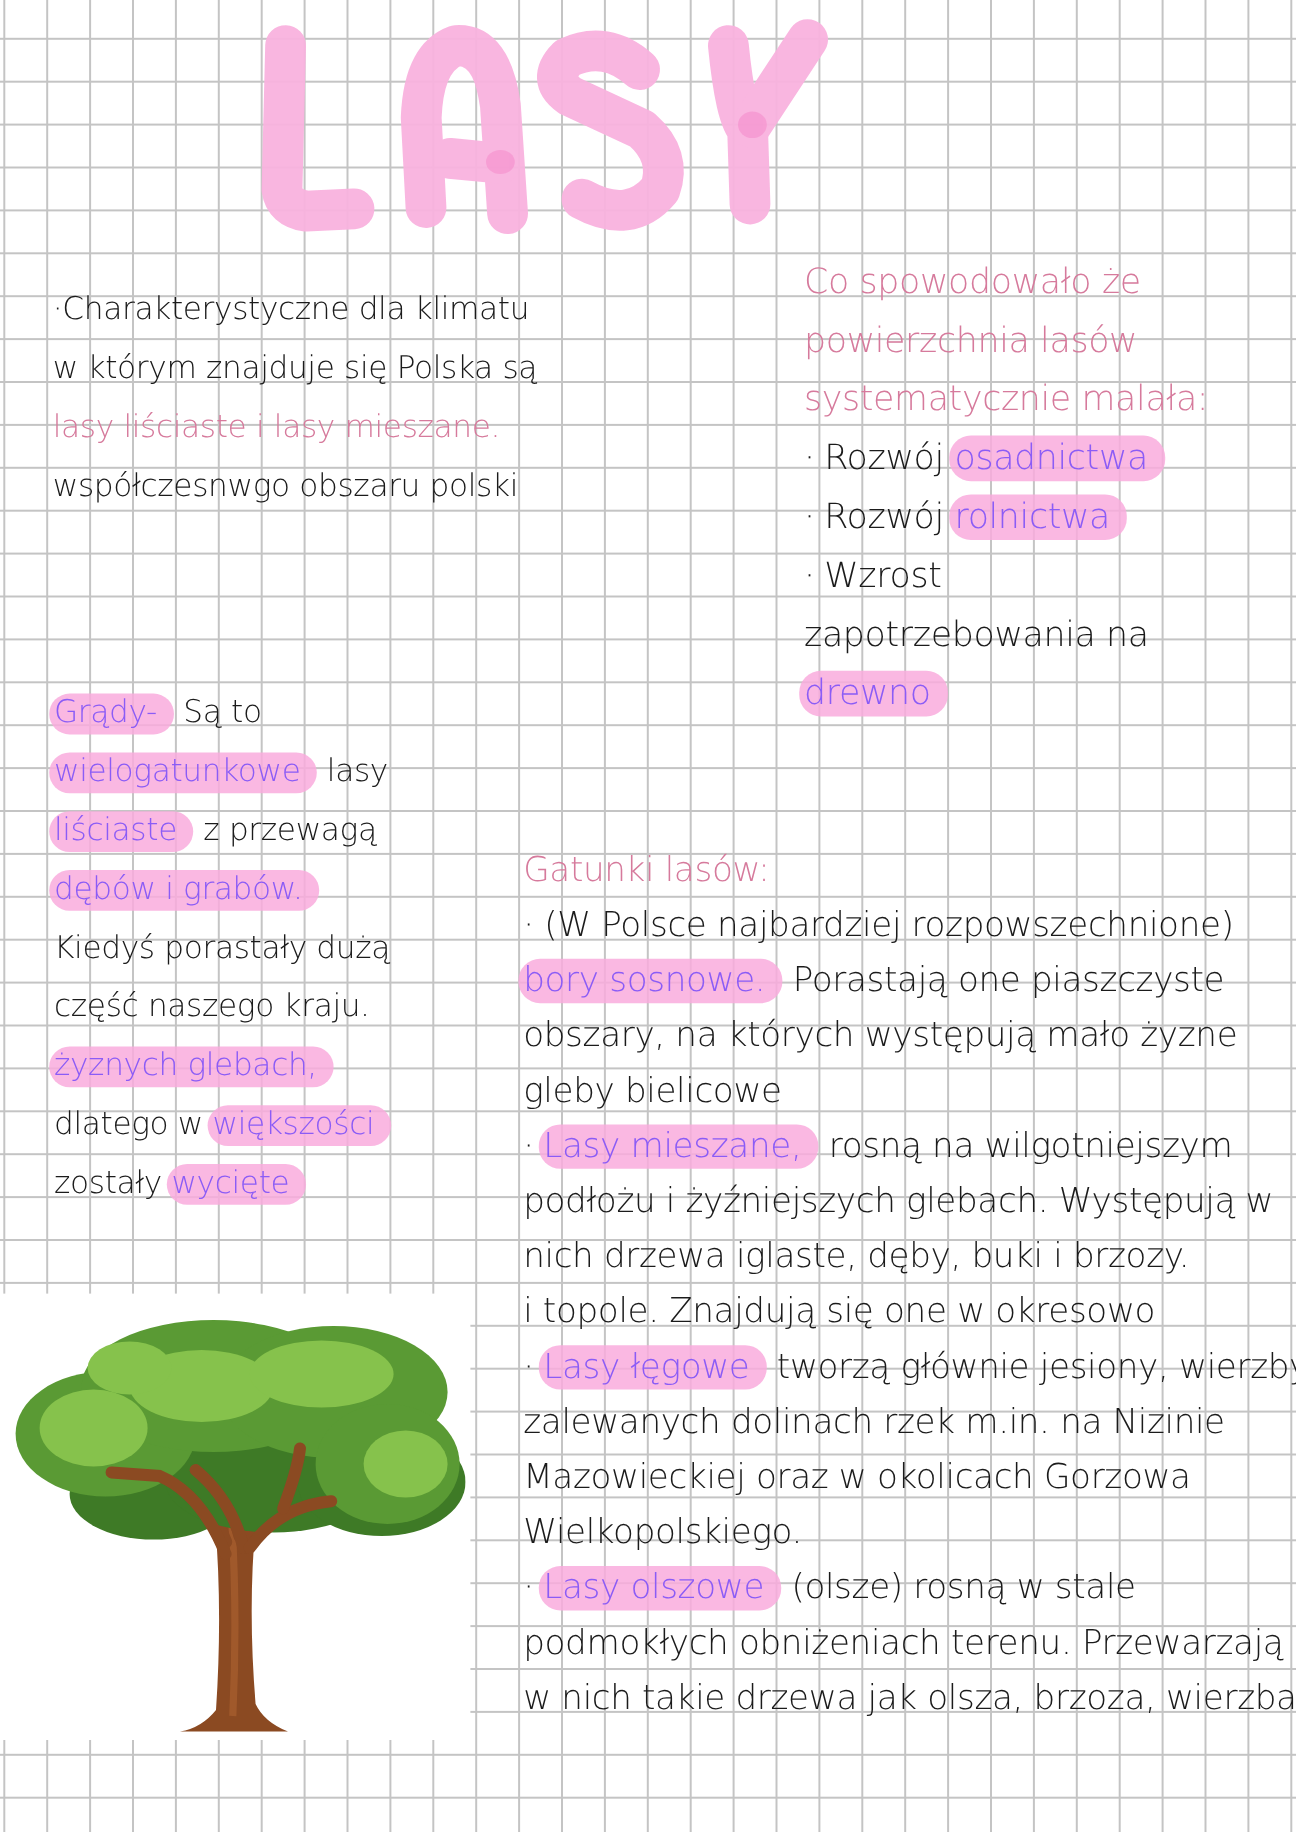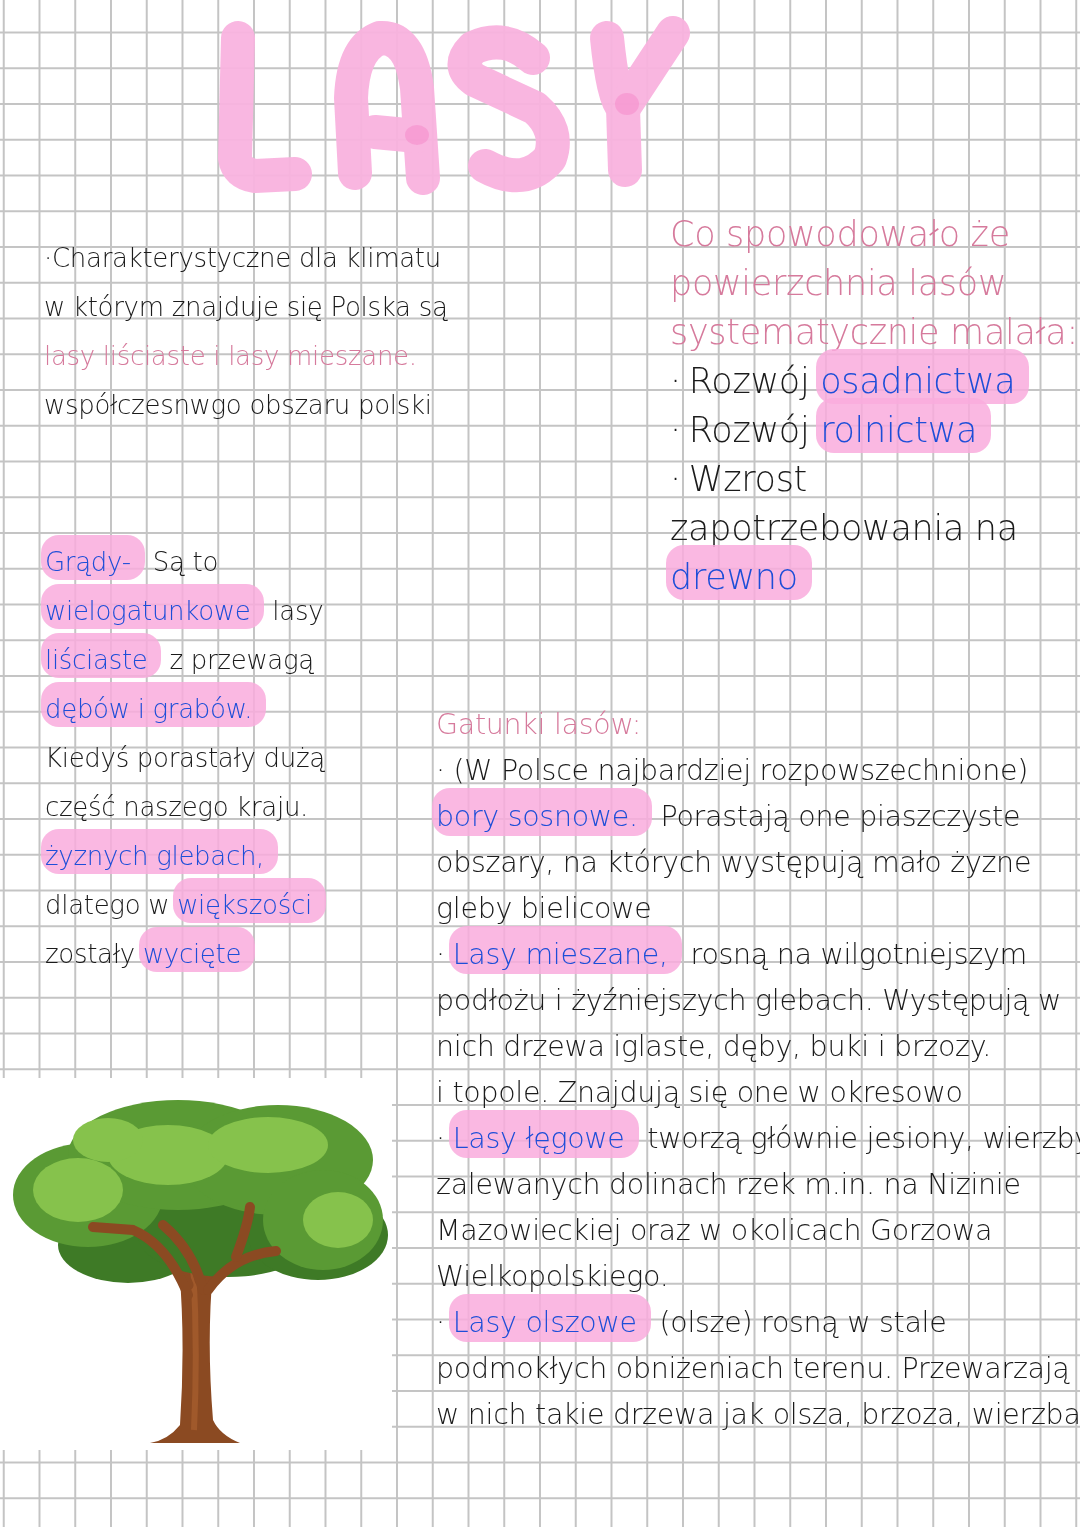--- a/index.html
+++ b/index.html
@@ -17,29 +17,29 @@
   .abs { position: absolute; }
   .title-wrap { left: 205px; top: 8px; width: 490px; height: 190px; }
   .title-wrap svg { width: 100%; height: 100%; display: block; }
 
   .txt { font-size: 26px; line-height: 49px; font-weight: 300; letter-spacing: -0.3px; white-space: nowrap; }
   .line { display: block; height: 49px; }
   .pink { color: #d67a9c; }
   .hl {
     background: rgba(249, 171, 221, 0.85);
     border-radius: 18px;
-    padding: 12px 14px 3px 4px;
+    padding: 1px 14px 3px 4px;
     margin-left: -4px;
-    color: #1d4ed8;
+    color: #8b5cf6;
   }
   .bullet { margin-right: 8px; }
 
   #intro { left: 44px; top: 234px; }
-  #causes { left: 670px; top: 210px; font-size: 35px; }
-  #grady { left: 45px; top: 538px; }
+  #causes { left: 670px; top: 210px; font-size: 29px; }
+  #grady { left: 45px; top: 570px; }
   #types { left: 436px; top: 702px; font-size: 28.5px; line-height: 46px; }
   #types .line { height: 46px; }
 
   .tree { left: 8px; top: 1085px; width: 380px; height: 360px; }
   .tree svg { width: 100%; height: 100%; display: block; }
   .tree-bg { left: 0; top: 1078px; width: 392px; height: 372px; background: #ffffff; }
 </style>
 </head>
 <body>
 

